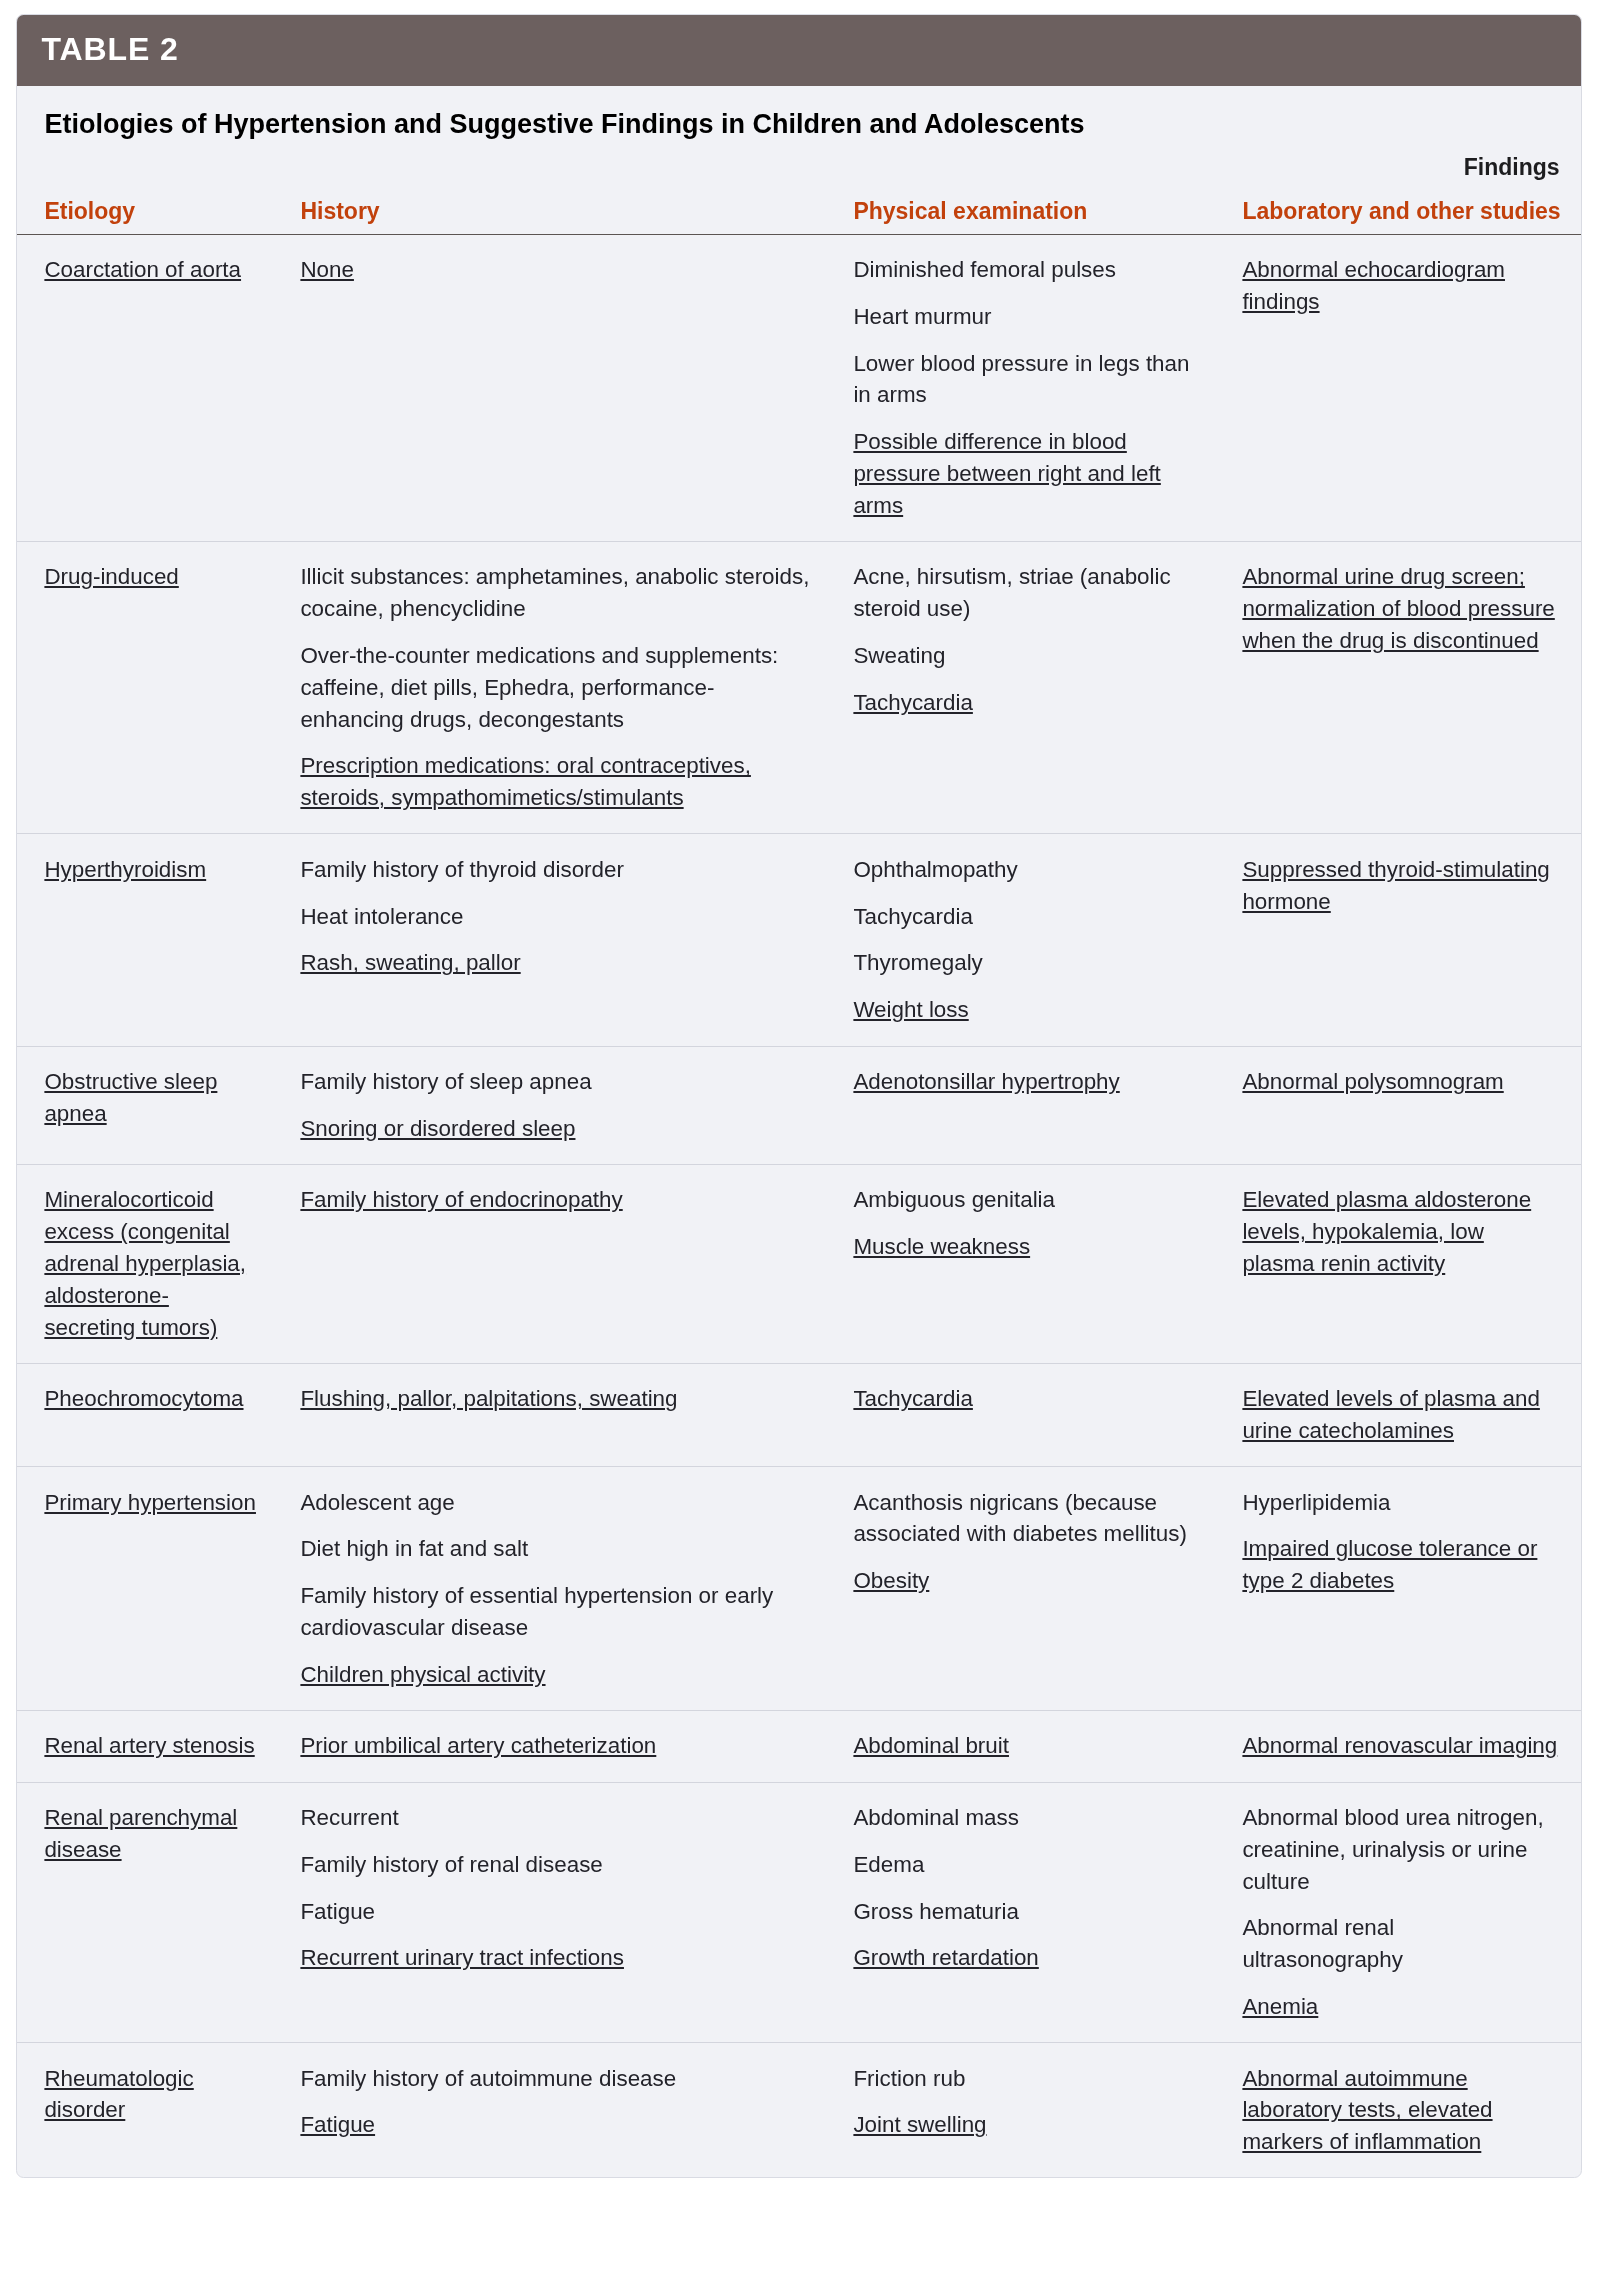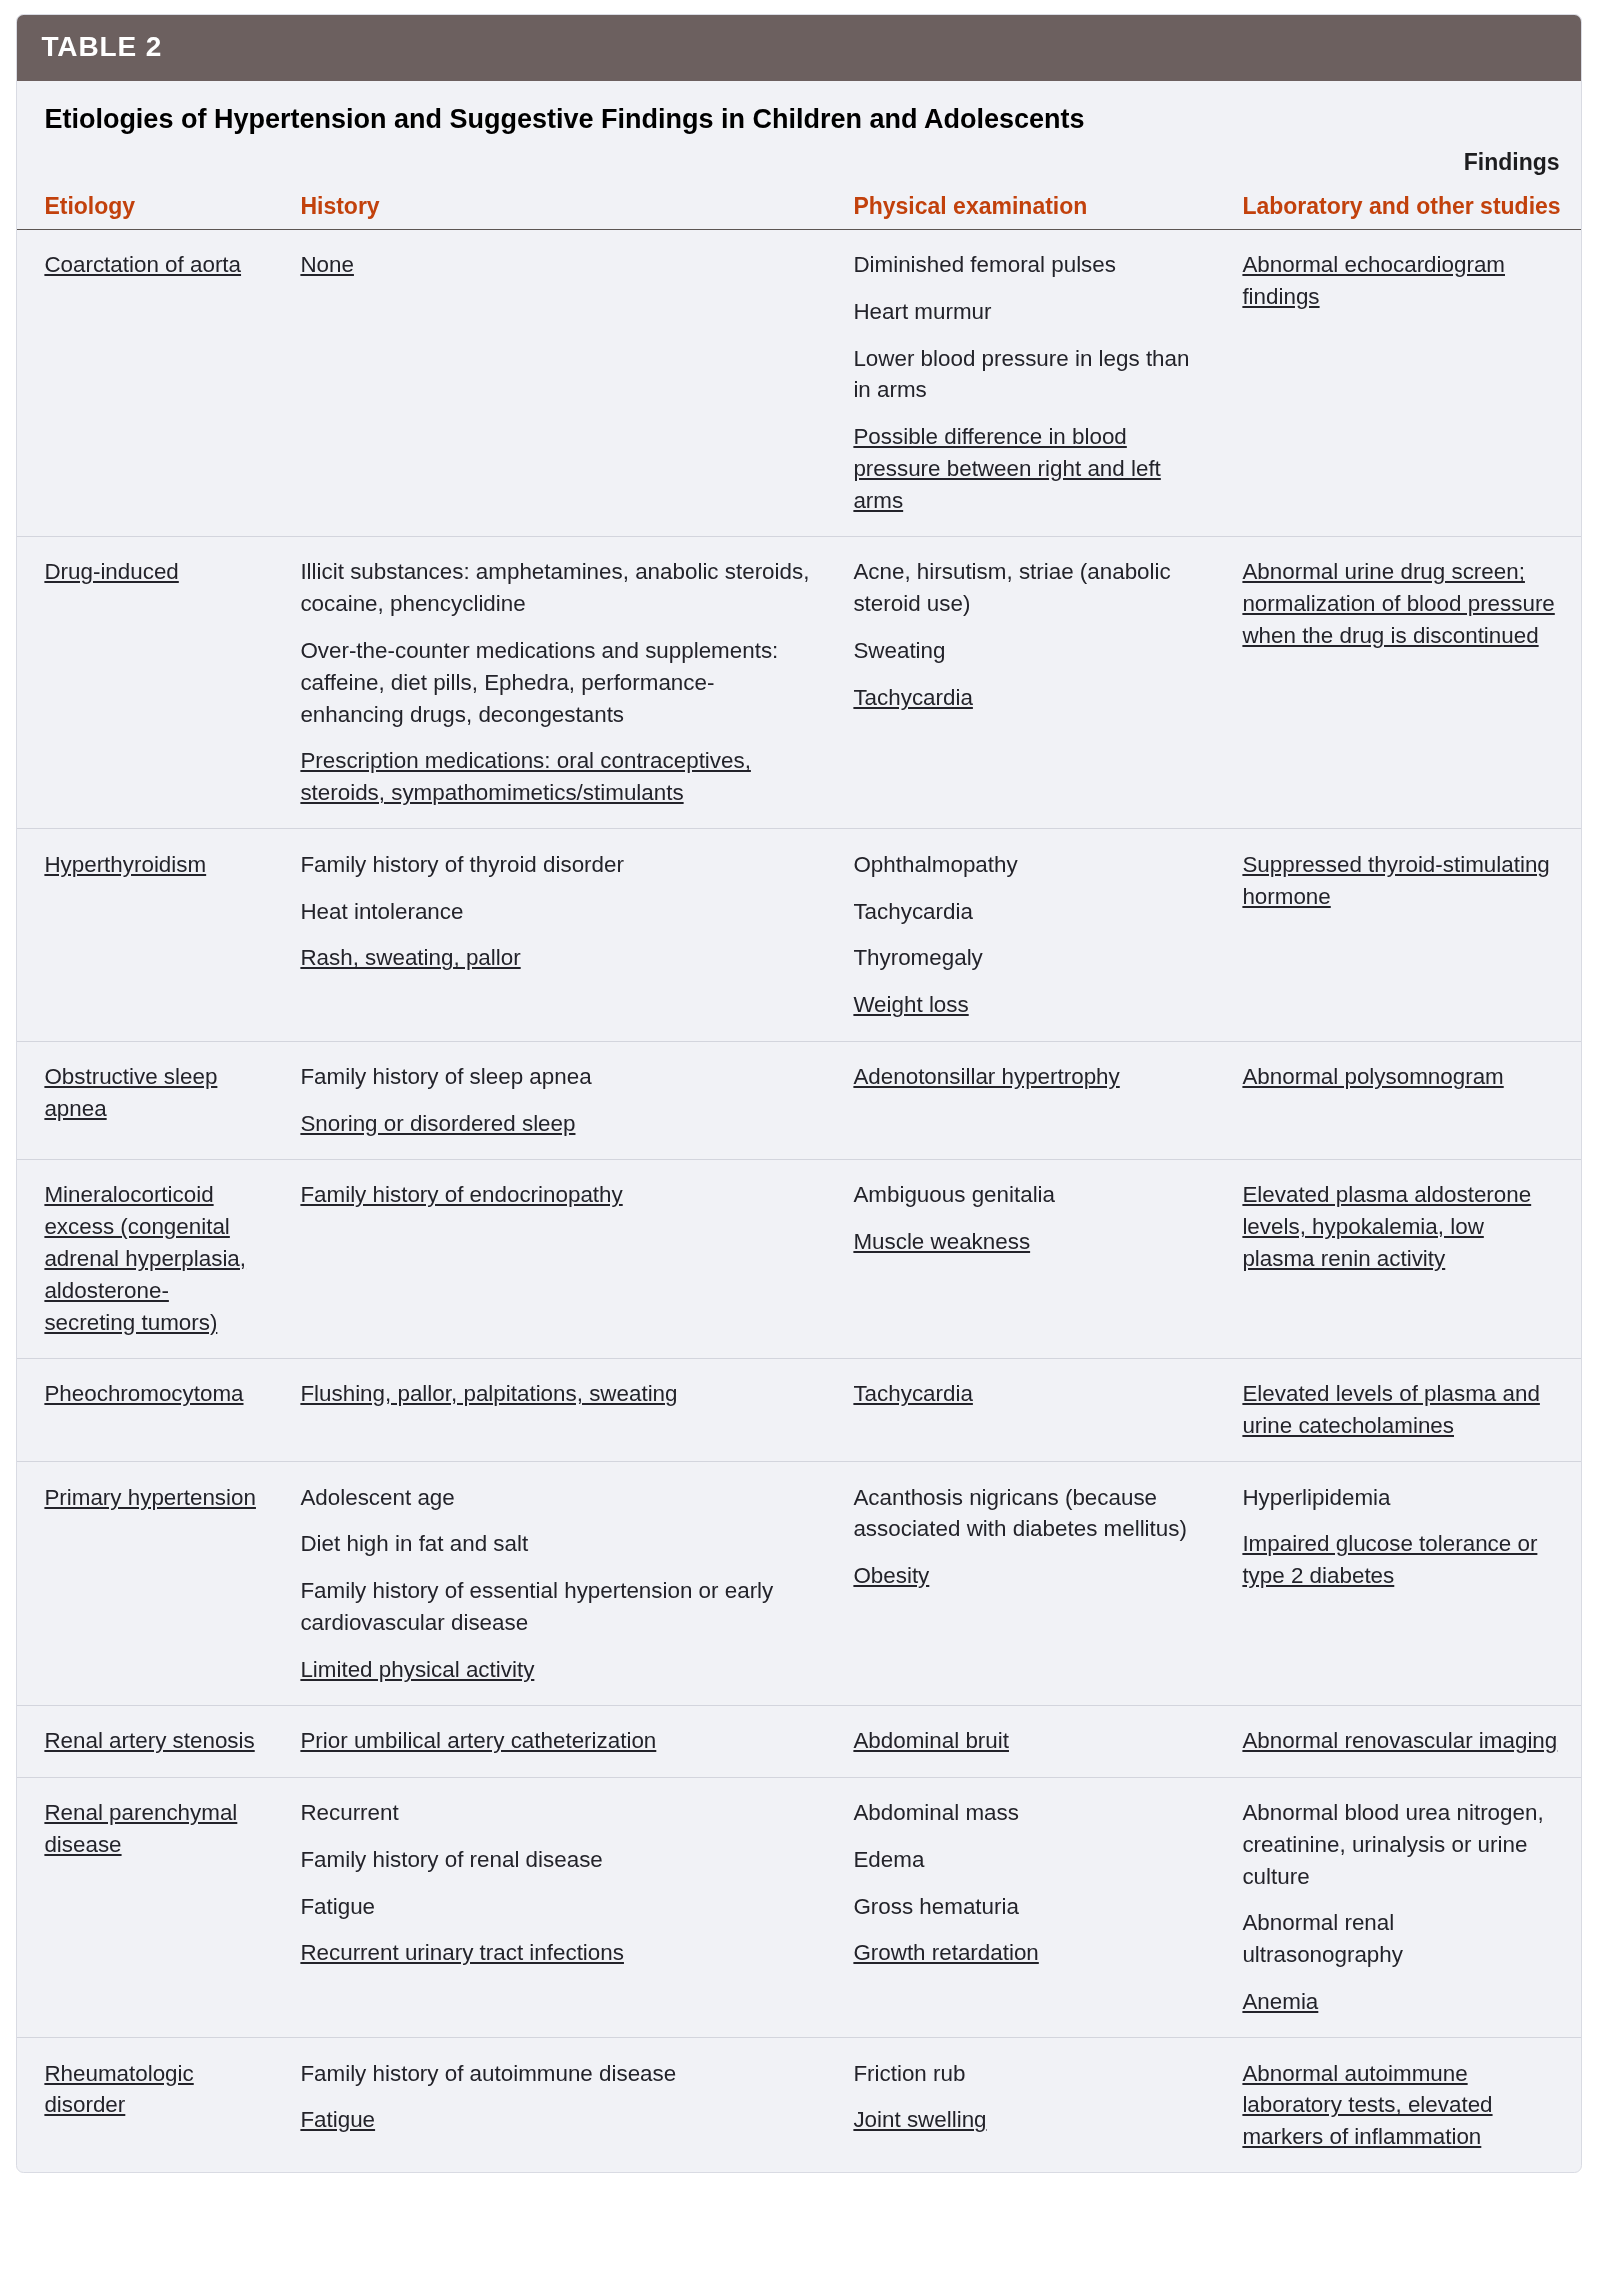--- a/index.html
+++ b/index.html
@@ -21,21 +21,21 @@
     width: 100%;
     box-sizing: border-box;
     background: #f1f2f6;
     border: 0.7px solid #d9dbe3;
     border-radius: 7.5px;
     overflow: hidden;
   }
   .table-header {
     background: #6c605f;
     color: #ffffff;
-    font-size: 28px;
+    font-size: 32px;
     font-weight: bold;
     letter-spacing: 0.9px;
     padding: 16.4px 24px 18px 24px;
   }
   .table-title {
     color: #000000;
     font-size: 27px;
     font-weight: bold;
     padding: 22.4px 27px 4.5px 27px;
     line-height: 1.25;
@@ -225,21 +225,21 @@
             </td>
           </tr>
           <tr>
             <td class="first">
               <p class="cell-line">Primary hypertension</p>
             </td>
             <td>
               <p class="cell-line">Adolescent age</p>
               <p class="cell-line">Diet high in fat and salt</p>
               <p class="cell-line">Family history of essential hypertension or early cardiovascular disease</p>
-              <p class="cell-line">Limited physical activity</p>
+              <p class="cell-line">Children physical activity</p>
             </td>
             <td>
               <p class="cell-line">Acanthosis nigricans (because associated with diabetes mellitus)</p>
               <p class="cell-line">Obesity</p>
             </td>
             <td>
               <p class="cell-line">Hyperlipidemia</p>
               <p class="cell-line">Impaired glucose tolerance or type 2 diabetes</p>
             </td>
           </tr>

